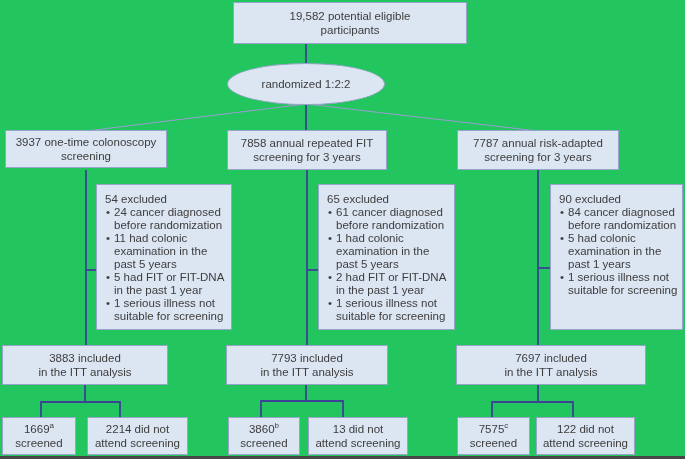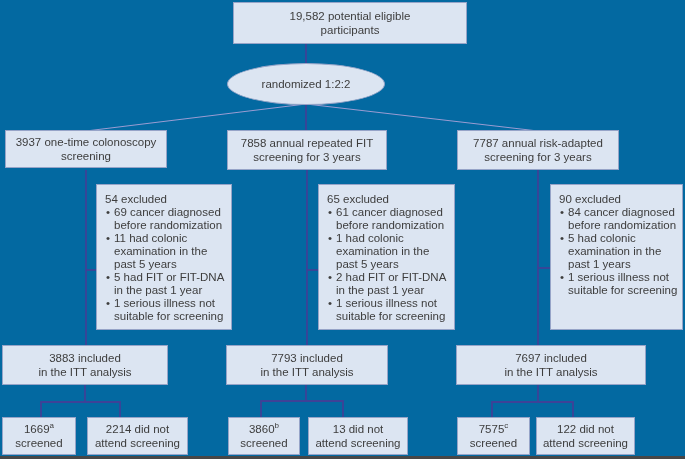--- a/index.html
+++ b/index.html
@@ -1,17 +1,17 @@
 <!DOCTYPE html>
 <html style="--box-fill: #dce5f2; --box-border: #96a4c8; --connector-dark: #3e4297; --connector-light: #9b9cd2; --text: #3d3d3d; --bottom-bar: #474747;"><head>
 <meta charset="utf-8">
 <style>
   html,body { margin:0; padding:0; background:#fff; }
   .canvas {
-    position:relative; width:685px; height:459px; background:#0369a1;
+    position:relative; width:685px; height:459px; background:#22c55e;
     font-family:"Liberation Sans", sans-serif; color:var(--text, #3d3d3d);
     overflow:hidden;
   }
   svg.connectors { position:absolute; left:0; top:0; width:685px; height:459px; }
   .dark  { stroke:var(--connector-dark,#3e4297); stroke-width:1.8; fill:none; }
   .light { stroke:var(--connector-light,#9b9cd2); stroke-width:1; fill:none; }
 
   .box {
     position:absolute; box-sizing:border-box;
     background:var(--box-fill,#dce5f2);
@@ -66,21 +66,21 @@
     <div>randomized 1:2:2</div>
   </div>
 
   <div class="box center" style="left:5px;top:130px;width:162px;height:38px">
     <div>3937 one-time colonoscopy</div>
     <div>screening</div>
   </div>
 
   <div class="box excluded" style="left:96px;top:184px;width:136px;height:146px">
     <div>54 excluded</div>
-    <div class="bullet">69 cancer diagnosed before randomization</div>
+    <div class="bullet">24 cancer diagnosed before randomization</div>
     <div class="bullet">11 had colonic examination in the past 5 years</div>
     <div class="bullet">5 had FIT or FIT-DNA in the past 1 year</div>
     <div class="bullet">1 serious illness not suitable for screening</div>
   </div>
 
   <div class="box center" style="left:2px;top:345px;width:166px;height:40px">
     <div>3883 included</div>
     <div>in the ITT analysis</div>
   </div>
 

